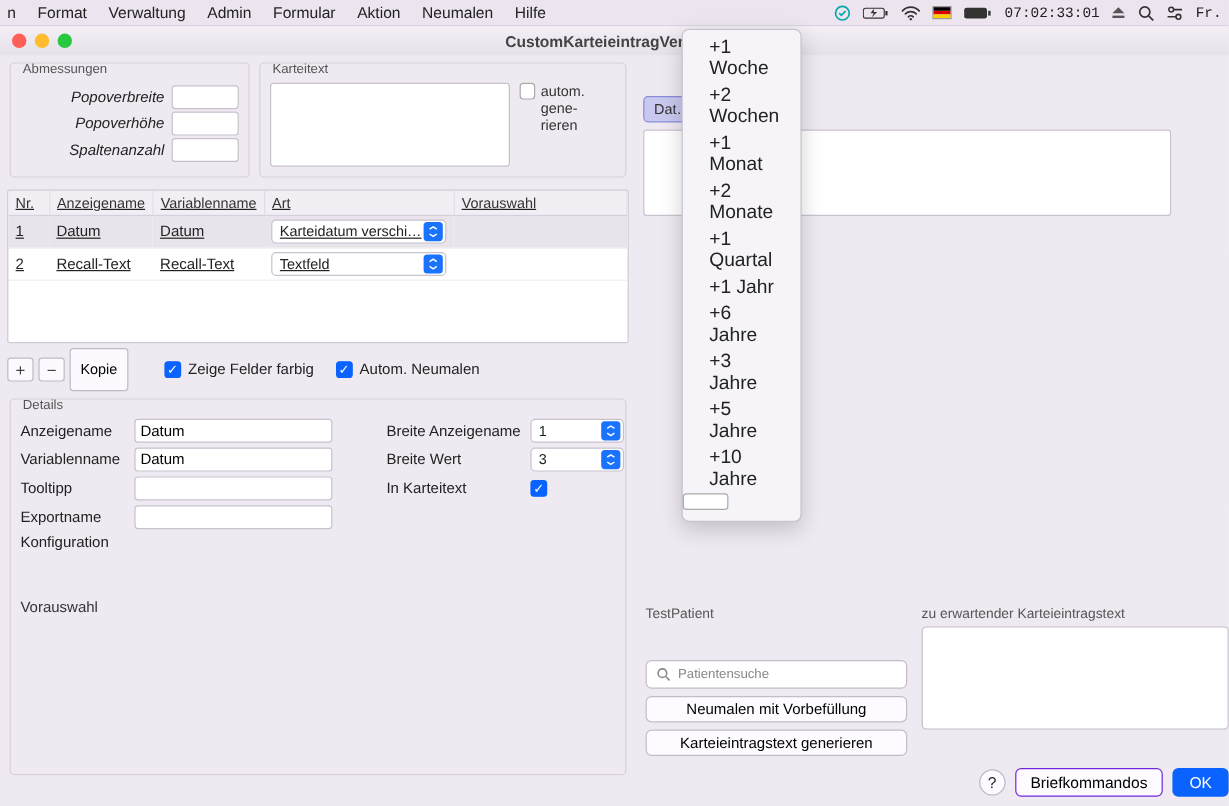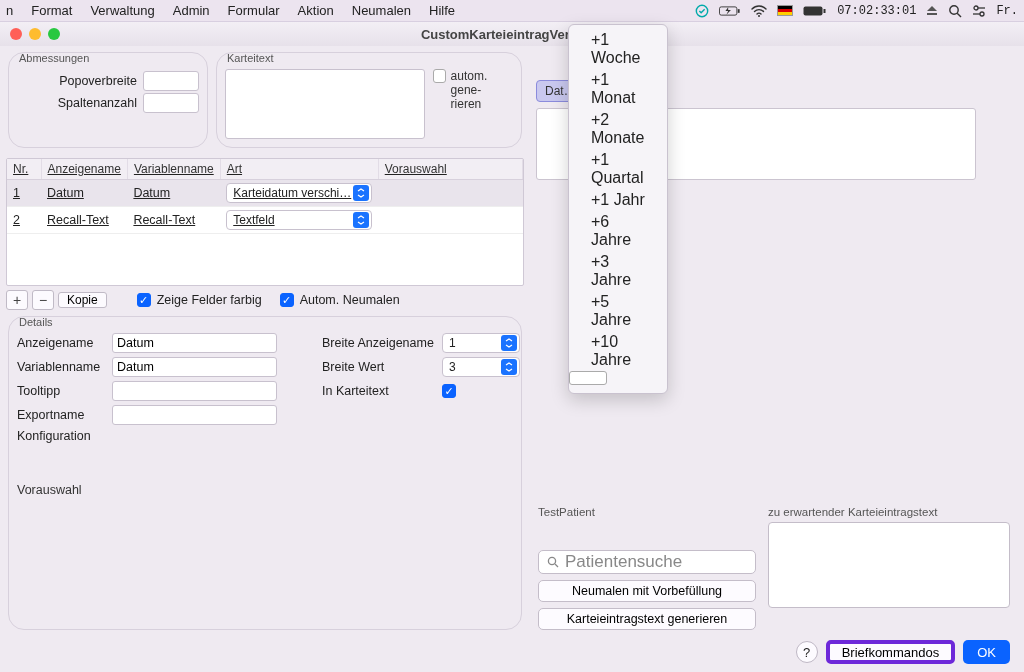--- a/index.html
+++ b/index.html
@@ -60,36 +60,36 @@
   
   .content {
     position:absolute; top:24px; left:0; right:0; bottom:0;
     display:flex;
   }
   .leftcol { width:530px; padding:4px 6px 6px 6px; }
   .rightcol { flex:1; padding:4px 10px 6px 6px; position:relative; }
 
   .groupbox {
     border:1px solid #d7d0dc;
-    border-radius:16px;
+    border-radius:4px;
     margin:2px;
     position:relative;
     padding:16px 8px 8px 8px;
     background:#efeaf1;
   }
   .grouplabel {
     position:absolute; top:-1px; left:8px;
     font-size:11px; color:#555;
     padding:0 2px;
   }
 
   
   .toprow { display:flex; gap:4px; }
   .abm .row { display:flex; align-items:center; justify-content:flex-end; gap:6px; margin:2px 0; }
-  .abm .row label { font-size:12.5px; text-align:center; }
+  .abm .row label { font-size:12.5px; text-align:center;font-style:italic; }
   .tinput {
     height:20px; width:56px;
     background:#fff; border:1px solid #c8c1ce; border-radius:3px;
     padding:0 4px; font-size:12px;
   }
   .karteitext-box { flex:1; }
   .kt-inner { display:flex; gap:8px; }
   .kt-area {
     flex:1; height:70px;
     background:#fff; border:1px solid #c8c1ce; border-radius:3px;
@@ -123,21 +123,21 @@
   }
   .dd-btn svg { display:block; }
 
   .tabletools { display:flex; align-items:center; gap:4px; margin-top:4px; }
   .sqbtn {
     width:22px; height:20px; border:1px solid #c0bac6; background:#fcfafe;
     border-radius:3px; display:flex; align-items:center; justify-content:center;
     font-size:14px; color:#444;
   }
   .pillbtn {
-    height:16px; border:1px solid #c0bac6; background:#fcfafe;
+    height:36px; border:1px solid #c0bac6; background:#fcfafe;
     border-radius:3px; padding:0 8px; font-size:12px;
   }
   .chkline { display:flex; align-items:center; gap:6px; margin-left:26px; font-size:12.5px; }
 
   
   .details { margin-top:6px; }
   .details-grid {
     display:grid;
     grid-template-columns: 95px 170px 40px 120px 80px;
     row-gap:4px; align-items:center;
@@ -159,45 +159,45 @@
   }
   .tagchip2 {
     display:inline-flex; align-items:center;
     background:#fff; border:2px solid #6b8bff; border-radius:4px;
     height:22px; padding:0 6px; font-size:12px; color:#666;
   }
   .bigarea {
     margin-top:6px; background:#fff; border:1px solid #cbc4d0;
     border-radius:3px; height:72px; width:440px;
   }
-  .right-lower { position:absolute; left:8px; right:14px; bottom:8px; }
+  .right-lower { position:absolute; left:8px; right:0; bottom:8px; }
   .right-lower .cols { display:flex; gap:12px; }
   .panel-label { font-size:11.5px; color:#555; margin-bottom:4px; }
   .search {
     display:flex; align-items:center; gap:6px;
     background:#fff; border:1px solid #c4bdc9; border-radius:5px;
-    height:24px; padding:0 8px; color:#888; font-size:17px;
+    height:24px; padding:0 8px; color:#888; font-size:11px;
   }
   .widebtn {
     display:block; width:100%; height:22px; margin-top:6px;
     background:#fdfbff; border:1px solid #c4bdc9; border-radius:5px;
     font-size:12.5px;
   }
   .out-area {
     background:#fff; border:1px solid #c4bdc9; border-radius:4px;
     height:86px;
   }
   .footer-btns { display:flex; justify-content:flex-end; gap:8px; margin-top:10px; align-items:center;}
   .roundq {
     width:22px; height:22px; border:1px solid #bfb8c5; border-radius:11px;
     background:#fdfbff; display:flex; align-items:center; justify-content:center;
     font-size:13px;
   }
   .stdbtn {
-    height:24px; padding:0 12px; border:4px solid #6d28d9; border-radius:5px;
+    height:24px; padding:0 12px; border:1px solid #6d28d9; border-radius:5px;
     background:#fdfbff; font-size:13px;
   }
   .primarybtn {
     height:24px; padding:0 14px; border:none; border-radius:5px;
     background:#0a63ff; color:#fff; font-size:13px;
   }
 
   
   .popup {
     position:absolute;
@@ -295,20 +295,24 @@
   </div>
 
   <div class="content">
 
     <div class="leftcol">
       <div class="toprow">
         <div class="groupbox abm" style="width:200px">
           <div class="grouplabel">Abmessungen</div>
           <div class="row">
               <label>Popoverbreite</label>
+              <input class="tinput" style="">
+            </div>
+          <div class="row">
+              <label>Popoverhöhe</label>
               <input class="tinput" style="">
             </div>
           <div class="row">
               <label>Spaltenanzahl</label>
               <input class="tinput" style="">
             </div>
         </div>
         <div class="groupbox karteitext-box">
           <div class="grouplabel">Karteitext</div>
           <div class="kt-inner">
@@ -468,20 +472,21 @@
           <button class="stdbtn">Briefkommandos</button>
           <button class="primarybtn">OK</button>
         </div>
       </div>
     </div>
   </div>
 </div>
 
 <div class="popup">
   <div class="mi">+1 Woche</div>
+  <div class="mi">+2 Wochen</div>
   <div class="mi">+1 Monat</div>
   <div class="mi">+2 Monate</div>
   <div class="mi">+1 Quartal</div>
   <div class="mi">+1 Jahr</div>
   <div class="mi">+6 Jahre</div>
   <div class="mi">+3 Jahre</div>
   <div class="mi">+5 Jahre</div>
   <div class="mi">+10 Jahre</div>
   <div class="mi chk"></div>
 </div>

